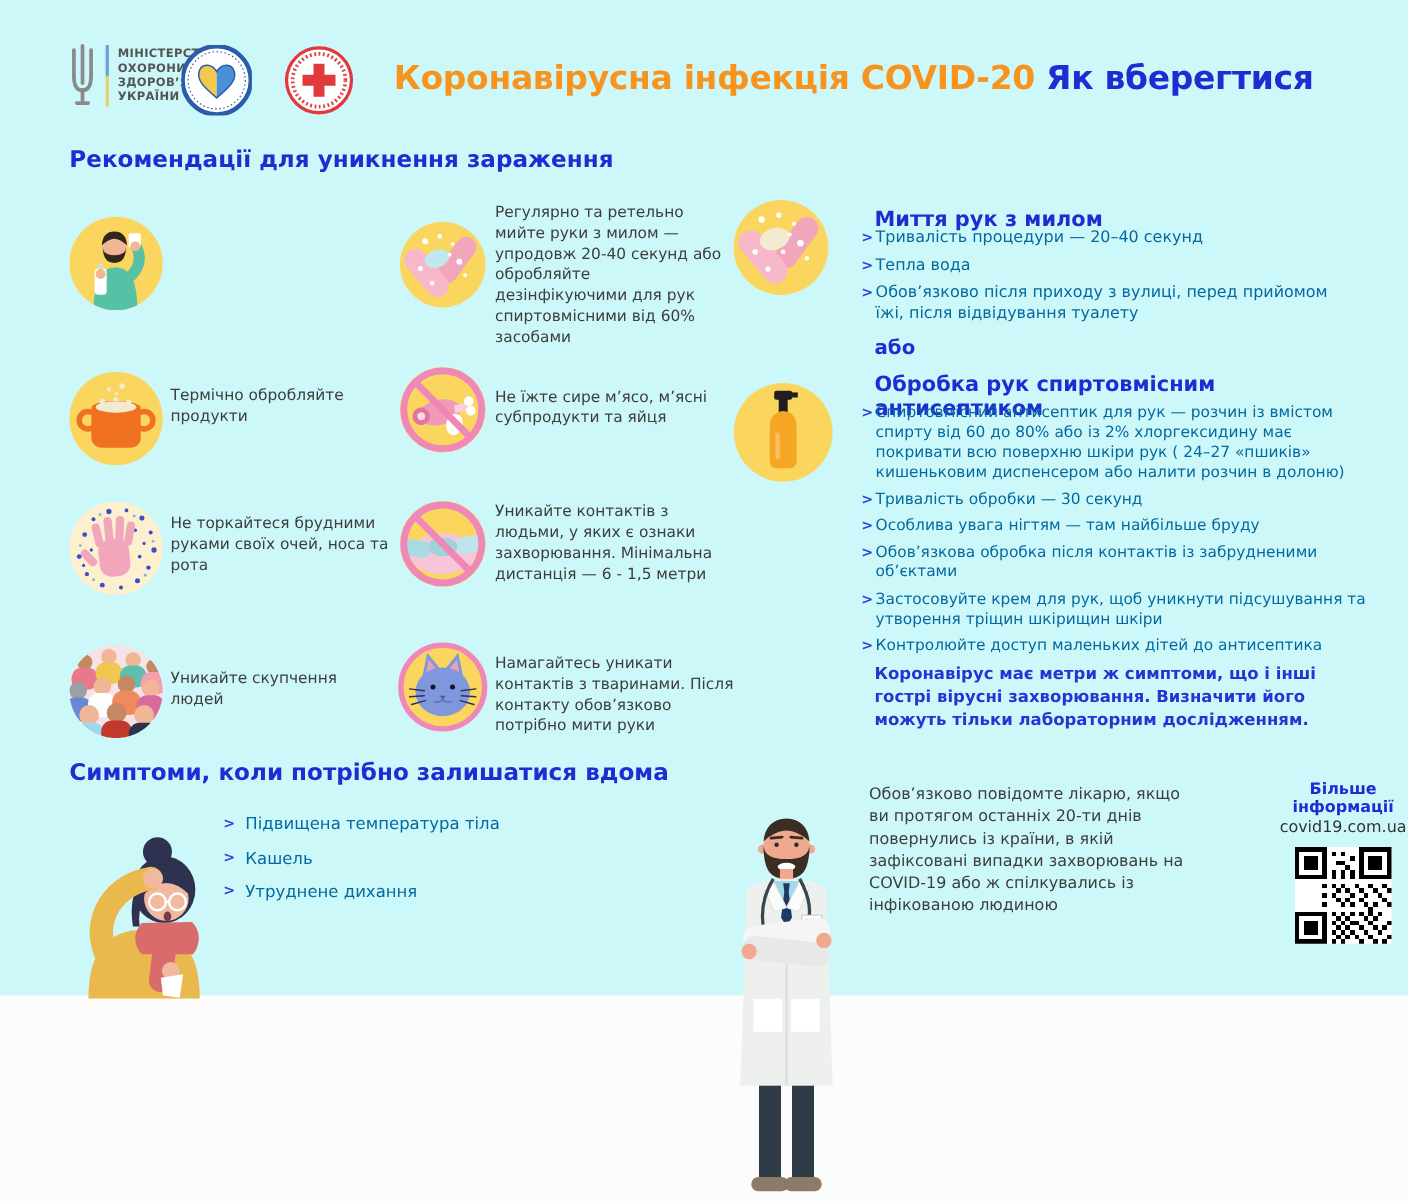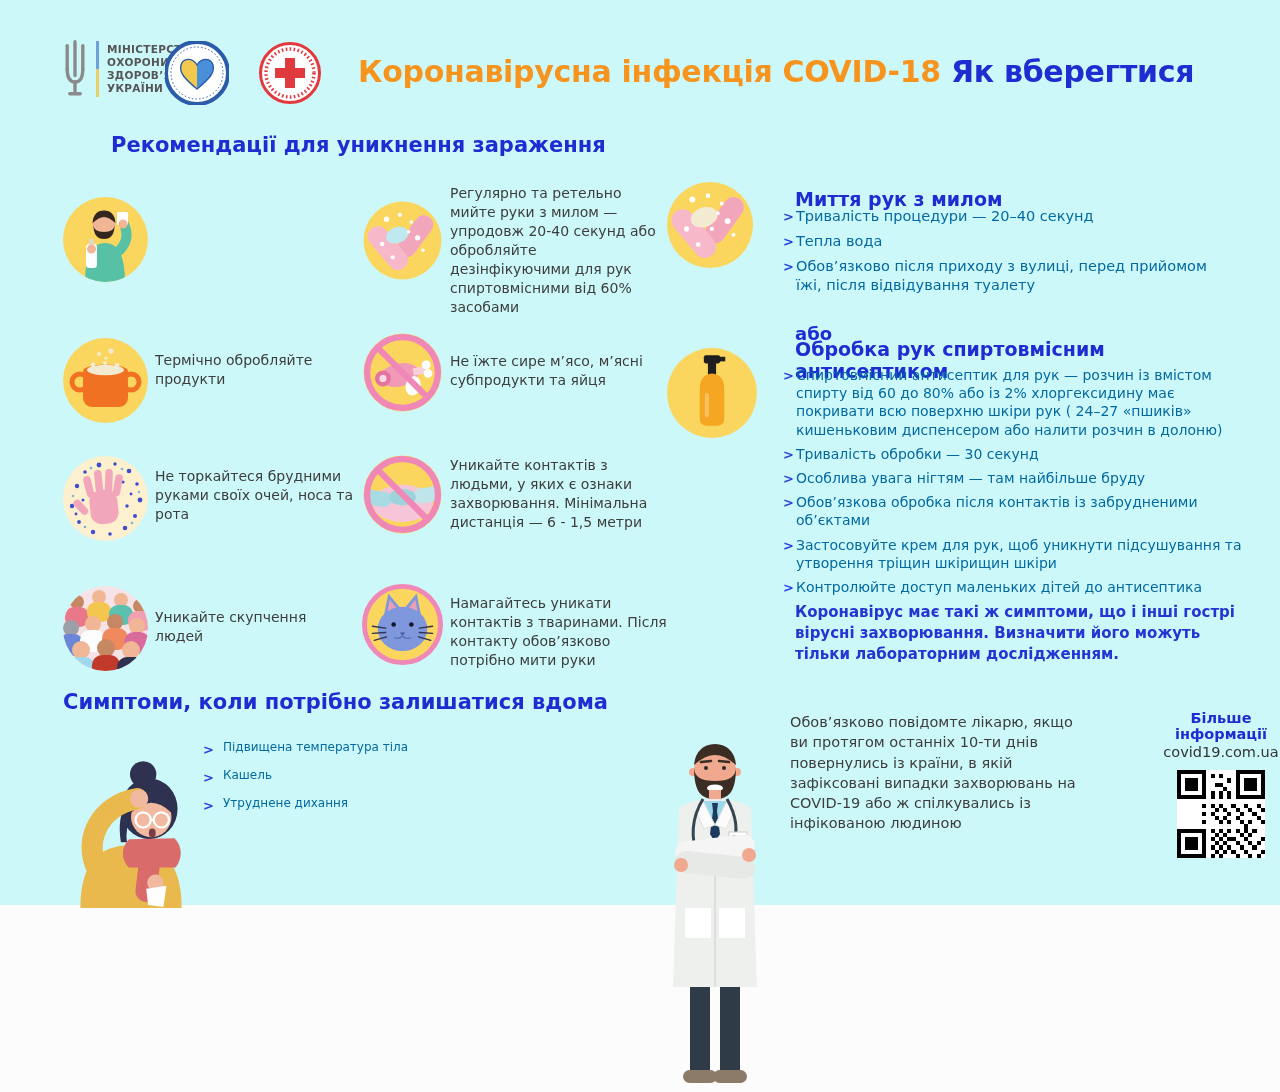--- a/index.html
+++ b/index.html
@@ -16,21 +16,21 @@
   .h-main .blue{color:#1e2dd2;}
   .h-section{font-size:21px;font-weight:800;color:#1e2dd2;}
   .h-sub{font-size:19px;font-weight:800;color:#1e2dd2;}
   .or-label{font-size:18px;font-weight:800;color:#1e2dd2;}
   .item-text{font-size:14px;line-height:1.36;color:#3d3d3d;}
   .bullets .b{display:flex;align-items:flex-start;margin-bottom:6px;}
   .bullets .chev{flex:0 0 13px;color:#2743e0;font-weight:800;font-size:13px;margin-top:2px;}
   .bullets .bt{font-size:14px;line-height:1.3;color:#0369a1;}
   .sym-bullets .b{margin-bottom:11px;}
   .sym-bullets .chev{flex-basis:20px;}
-  .sym-bullets .bt{font-size:12px;}
+  .sym-bullets .bt{font-size:15px;}
   .note-blue{font-size:15px;line-height:1.4;font-weight:700;color:#2336d4;}
   .moh{display:flex;align-items:center;gap:8px;}
   .moh-divider{width:3px;height:56px;}
   .moh-divider .d-top{height:50%;background:#6f9fd8;}
   .moh-divider .d-bot{height:50%;background:#e7cf6a;}
   .moh-text{font-size:10.5px;font-weight:700;color:#555;line-height:1.25;white-space:pre-line;letter-spacing:.3px;}
   .circle-logo{border-radius:50%;}
   .more-info{width:150px;text-align:center;}
   .more-info .mi-label{font-size:14.5px;font-weight:800;color:#1e2dd2;}
   .more-info .mi-url{font-size:14.5px;color:#333;margin-top:2px;}
@@ -80,25 +80,25 @@
   <div class="abs circle-logo" style="left:258px;top:41px;" title="ТОВАРИСТВО ЧЕРВОНОГО ХРЕСТА УКРАЇНИ">
     <svg width="64" height="64" viewBox="0 0 64 64">
       <circle cx="32" cy="32" r="31" fill="#ffffff"></circle>
       <circle cx="32" cy="32" r="29.5" fill="none" stroke="#e03a3e" stroke-width="3"></circle>
       <circle cx="32" cy="32" r="24" fill="none" stroke="#e03a3e" stroke-width="3.4" stroke-dasharray="1.6 2.4"></circle>
       <path d="M27 17h10v10h10v10H37v10H27V37H17V27h10Z" fill="#e03a3e"></path>
     </svg>
   </div>
 
   <div class="abs h-main" style="left:358px;top:54px;">
-    <span class="orange">Коронавірусна інфекція COVID-18</span>
+    <span class="orange">Коронавірусна інфекція COVID-20</span>
     <span class="blue">Як вберегтися</span>
   </div>
 
-  <div class="abs h-section" style="left:63px;top:133px;margin-left:48px;">Рекомендації для уникнення зараження</div>
+  <div class="abs h-section" style="left:63px;top:133px;">Рекомендації для уникнення зараження</div>
 
   <div class="abs" style="left:63px;top:197px;">
     <svg width="85" height="85" viewBox="0 0 85 85">
       <circle cx="42.5" cy="42.5" r="42.5" fill="#fbd65f"></circle>
       <clipPath id="c1">
           <circle cx="42.5" cy="42.5" r="42.5"></circle>
         </clipPath>
       <g clip-path="url(#c1)">
         <path d="M22 85 Q22 46 42 46 Q62 46 62 85 Z" fill="#56c1a4"></path>
         <path d="M56 54 Q68 42 61 27" stroke="#56c1a4" stroke-width="10" stroke-linecap="round" fill="none"></path>
@@ -339,21 +339,21 @@
     <div class="b">
         <span class="chev">&gt;</span>
         <span class="bt" style="font-size:14.5px;">Тепла вода</span>
       </div>
     <div class="b">
         <span class="chev">&gt;</span>
         <span class="bt" style="font-size:14.5px;">Обов’язково після приходу з вулиці, перед прийомом їжі, після відвідування туалету</span>
       </div>
   </div>
 
-  <div class="abs or-label" style="left:795px;top:323px;">або</div>
+  <div class="abs or-label" style="left:795px;top:306px;">або</div>
 
   <div class="abs h-sub" style="left:795px;top:338px;width:450px;">Обробка рук спиртовмісним антисептиком</div>
 
   <div class="abs" style="left:663px;top:344px;">
     <svg width="98" height="98" viewBox="0 0 96 96">
       <circle cx="48" cy="48" r="44" fill="#fbd65f"></circle>
       <rect x="44" y="18" width="8" height="13" fill="#1f1f1f"></rect>
       <rect x="40" y="11" width="16" height="8" rx="2" fill="#1f1f1f"></rect>
       <rect x="54" y="12.5" width="7" height="4.5" fill="#1f1f1f"></rect>
       <path d="M36 44 Q36 30 48 29 Q60 30 60 44 Z" fill="#f5a623"></path>
@@ -382,21 +382,21 @@
     <div class="b">
         <span class="chev">&gt;</span>
         <span class="bt">Застосовуйте крем для рук, щоб уникнути підсушування та утворення тріщин шкірищин шкіри</span>
       </div>
     <div class="b">
         <span class="chev">&gt;</span>
         <span class="bt">Контролюйте доступ маленьких дітей до антисептика</span>
       </div>
   </div>
 
-  <div class="abs note-blue" style="left:795px;top:602px;width:448px;">Коронавірус має такі ж симптоми, що і інші гострі вірусні захворювання. Визначити його можуть тільки лабораторним дослідженням.</div>
+  <div class="abs note-blue" style="left:795px;top:602px;width:448px;">Коронавірус має метри ж симптоми, що і інші гострі вірусні захворювання. Визначити його можуть тільки лабораторним дослідженням.</div>
 
   <div class="abs h-section" style="left:63px;top:690px;text-align:center;">Симптоми, коли потрібно залишатися вдома</div>
 
   <div class="abs" style="left:50px;top:746px;">
     <svg width="162" height="162" viewBox="0 0 160 160">
       <path d="M30 160 C30 116 48 98 80 98 C112 98 130 116 130 160 Z" fill="#e9b94d"></path>
       <ellipse cx="98" cy="62" rx="28" ry="30" fill="#2e3150"></ellipse>
       <circle cx="92" cy="28" r="13" fill="#2e3150"></circle>
       <circle cx="100" cy="70" r="20" fill="#f2b9a1"></circle>
       <path d="M80 66 Q80 45 100 45 Q120 45 120 66 Q110 56 100 56 Q90 56 80 66 Z" fill="#2e3150"></path>
@@ -460,21 +460,21 @@
       <circle cx="104" cy="123" r="7" fill="#f0a98e"></circle>
       <rect x="40" y="176" width="26" height="30" fill="#ffffff"></rect>
       <rect x="74" y="176" width="26" height="30" fill="#ffffff"></rect>
       <rect x="45" y="255" width="20" height="85" fill="#2f3b47"></rect>
       <rect x="75" y="255" width="20" height="85" fill="#2f3b47"></rect>
       <rect x="38" y="338" width="34" height="13" rx="6.5" fill="#8b7b68"></rect>
       <rect x="68" y="338" width="34" height="13" rx="6.5" fill="#8b7b68"></rect>
     </svg>
   </div>
 
-  <div class="abs footer-note" style="left:790px;top:712px;width:300px;">Обов’язково повідомте лікарю, якщо ви протягом останніх 10-ти днів повернулись із країни, в якій зафіксовані випадки захворювань на COVID-19 або ж спілкувались із інфікованою людиною</div>
+  <div class="abs footer-note" style="left:790px;top:712px;width:300px;">Обов’язково повідомте лікарю, якщо ви протягом останніх 20-ти днів повернулись із країни, в якій зафіксовані випадки захворювань на COVID-19 або ж спілкувались із інфікованою людиною</div>
 
   <div class="abs more-info" style="left:1146px;top:710px;">
     <div class="mi-label">Більше інформації</div>
     <div class="mi-url">covid19.com.ua</div>
     <div style="margin-top:10px;display:flex;justify-content:center;">
       <svg width="88" height="88" viewBox="0 0 21 21" shape-rendering="crispEdges">
         <rect width="21" height="21" fill="#ffffff"></rect>
         <g fill="#000000">
           <path d="M0 0h7v7h-7z"></path>
             <path d="M14 0h7v7h-7z"></path>

